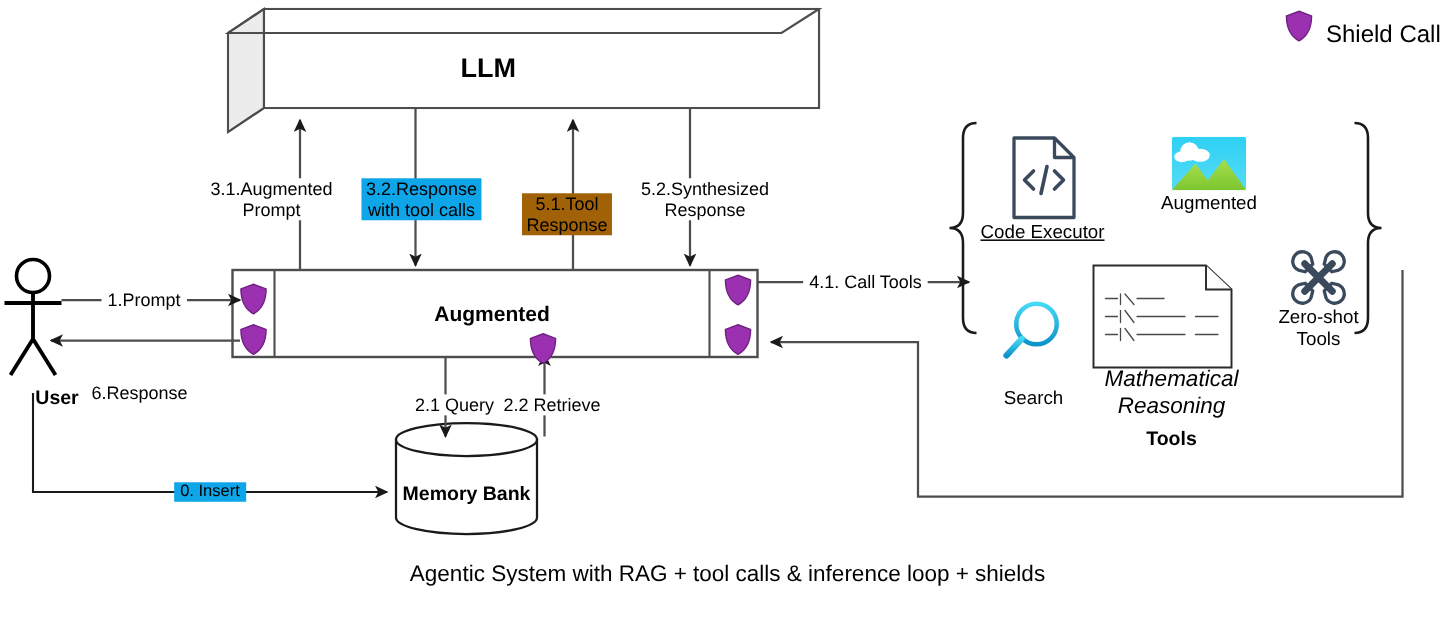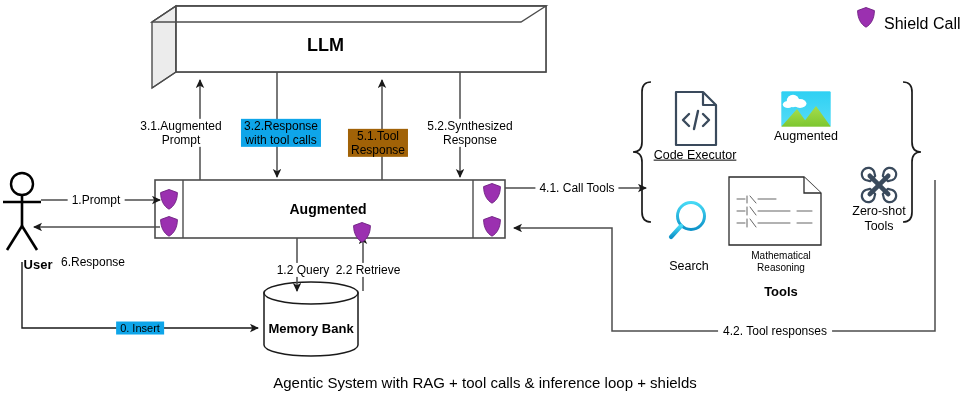--- a/index.html
+++ b/index.html
@@ -169,49 +169,48 @@
   <div class="lbl node-title" style="left:311px;top:329px;transform:translate(-50%,-50%);font-size:13px;">Memory Bank</div>
 
   <div class="lbl node-title" style="left:22px;top:265px;transform:translate(-50%,-50%);font-size:13px;margin-left:16px;">User</div>
 
   <div class="lbl node-title" style="left:781px;top:292px;transform:translate(-50%,-50%);font-size:13px;">Tools</div>
 
   <div class="lbl" style="left:140px;top:328px;transform:translate(-50%,-50%);font-size:11px;background:#0ea5e9;padding:0 4px;">0. Insert</div>
 
   <div class="lbl" style="left:96px;top:200px;transform:translate(-50%,-50%);font-size:12px;background:#fff;padding:0 4px;">1.Prompt</div>
 
-  <div class="lbl" style="left:303px;top:270px;transform:translate(-50%,-50%);font-size:12px;background:#fff;padding:0 3px;">1.2 Query</div>
+  <div class="lbl" style="left:303px;top:270px;transform:translate(-50%,-50%);font-size:12px;background:#fff;padding:0 3px;">2.1 Query</div>
 
   <div class="lbl" style="left:368px;top:270px;transform:translate(-50%,-50%);font-size:12px;background:#fff;padding:0 3px;">2.2 Retrieve</div>
 
   <div class="lbl" style="left:181px;top:133px;transform:translate(-50%,-50%);font-size:12px;background:#fff;padding:0 3px;">3.1.Augmented
 Prompt</div>
 
   <div class="lbl" style="left:281px;top:133px;transform:translate(-50%,-50%);font-size:12px;background:#0ea5e9;padding:0 3px;">3.2.Response
 with tool calls</div>
 
   <div class="lbl" style="left:577px;top:188px;transform:translate(-50%,-50%);font-size:12px;background:#fff;padding:0 4px;">4.1. Call Tools</div>
 
-  <div class="lbl" style="left:775px;top:331px;transform:translate(-50%,-50%);font-size:12px;background:#fff;padding:0 5px;">4.2. Tool responses</div>
 
   <div class="lbl" style="left:378px;top:143px;transform:translate(-50%,-50%);font-size:12px;background:#a16207;padding:0 3px;">5.1.Tool
 Response</div>
 
   <div class="lbl" style="left:470px;top:133px;transform:translate(-50%,-50%);font-size:12px;background:#fff;padding:0 3px;">5.2.Synthesized
 Response</div>
 
   <div class="lbl" style="left:93px;top:227px;transform:translate(-50%,-50%);font-size:12px;background:#fff;padding:0 4px;margin-top:35px;">6.Response</div>
 
   <div class="lbl" style="left:695px;top:155px;transform:translate(-50%,-50%);font-size:12.5px;text-decoration:underline;">Code Executor</div>
 
   <div class="lbl" style="left:806px;top:136px;transform:translate(-50%,-50%);font-size:12.5px;">Augmented</div>
 
   <div class="lbl" style="left:689px;top:266px;transform:translate(-50%,-50%);font-size:12.5px;">Search</div>
 
-  <div class="lbl" style="left:781px;top:262px;transform:translate(-50%,-50%);font-size:10px;">Mathematical
+  <div class="lbl" style="left:781px;top:262px;transform:translate(-50%,-50%);font-size:15px;font-style:italic;">Mathematical
 Reasoning</div>
 
   <div class="lbl" style="left:879px;top:219px;transform:translate(-50%,-50%);font-size:12.5px;text-align:center;">Zero-shot
 Tools</div>
 
   <div class="lbl" style="left:884px;top:15px;font-size:16px;text-align:left;">Shield Call</div>
 
   <div class="fig-cap">Agentic System with RAG + tool calls &amp; inference loop + shields</div>
 
 </div>

